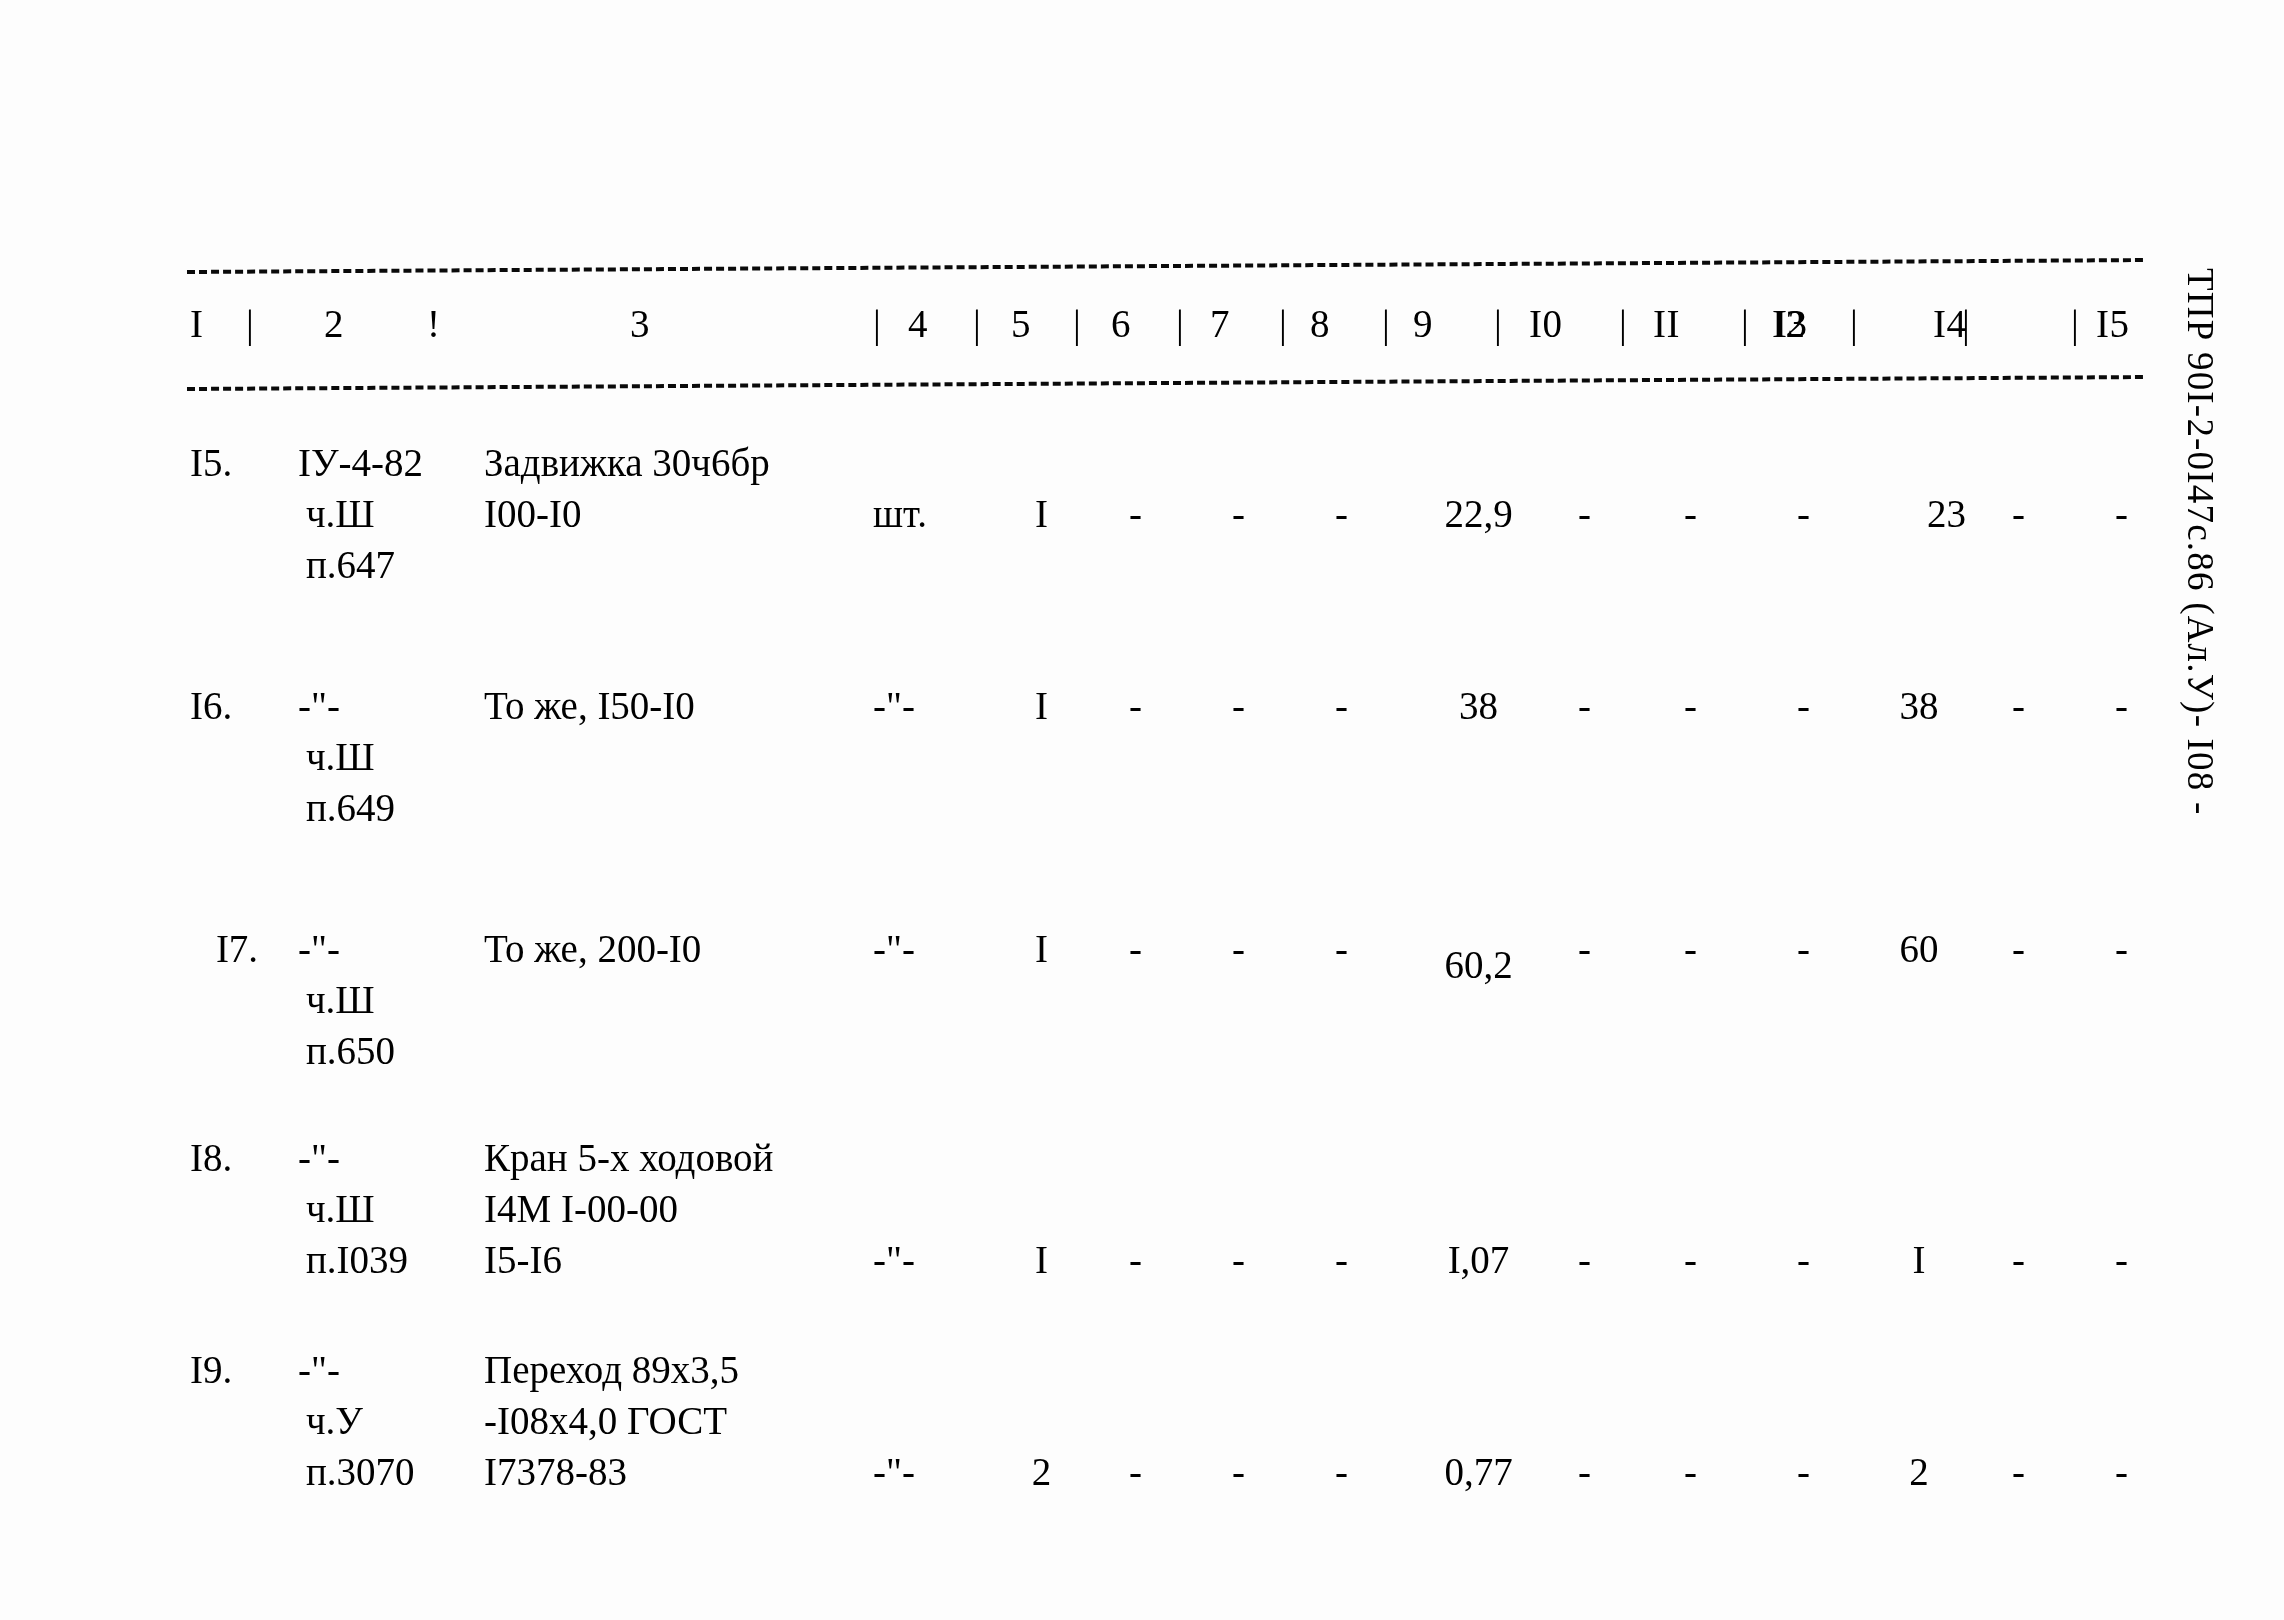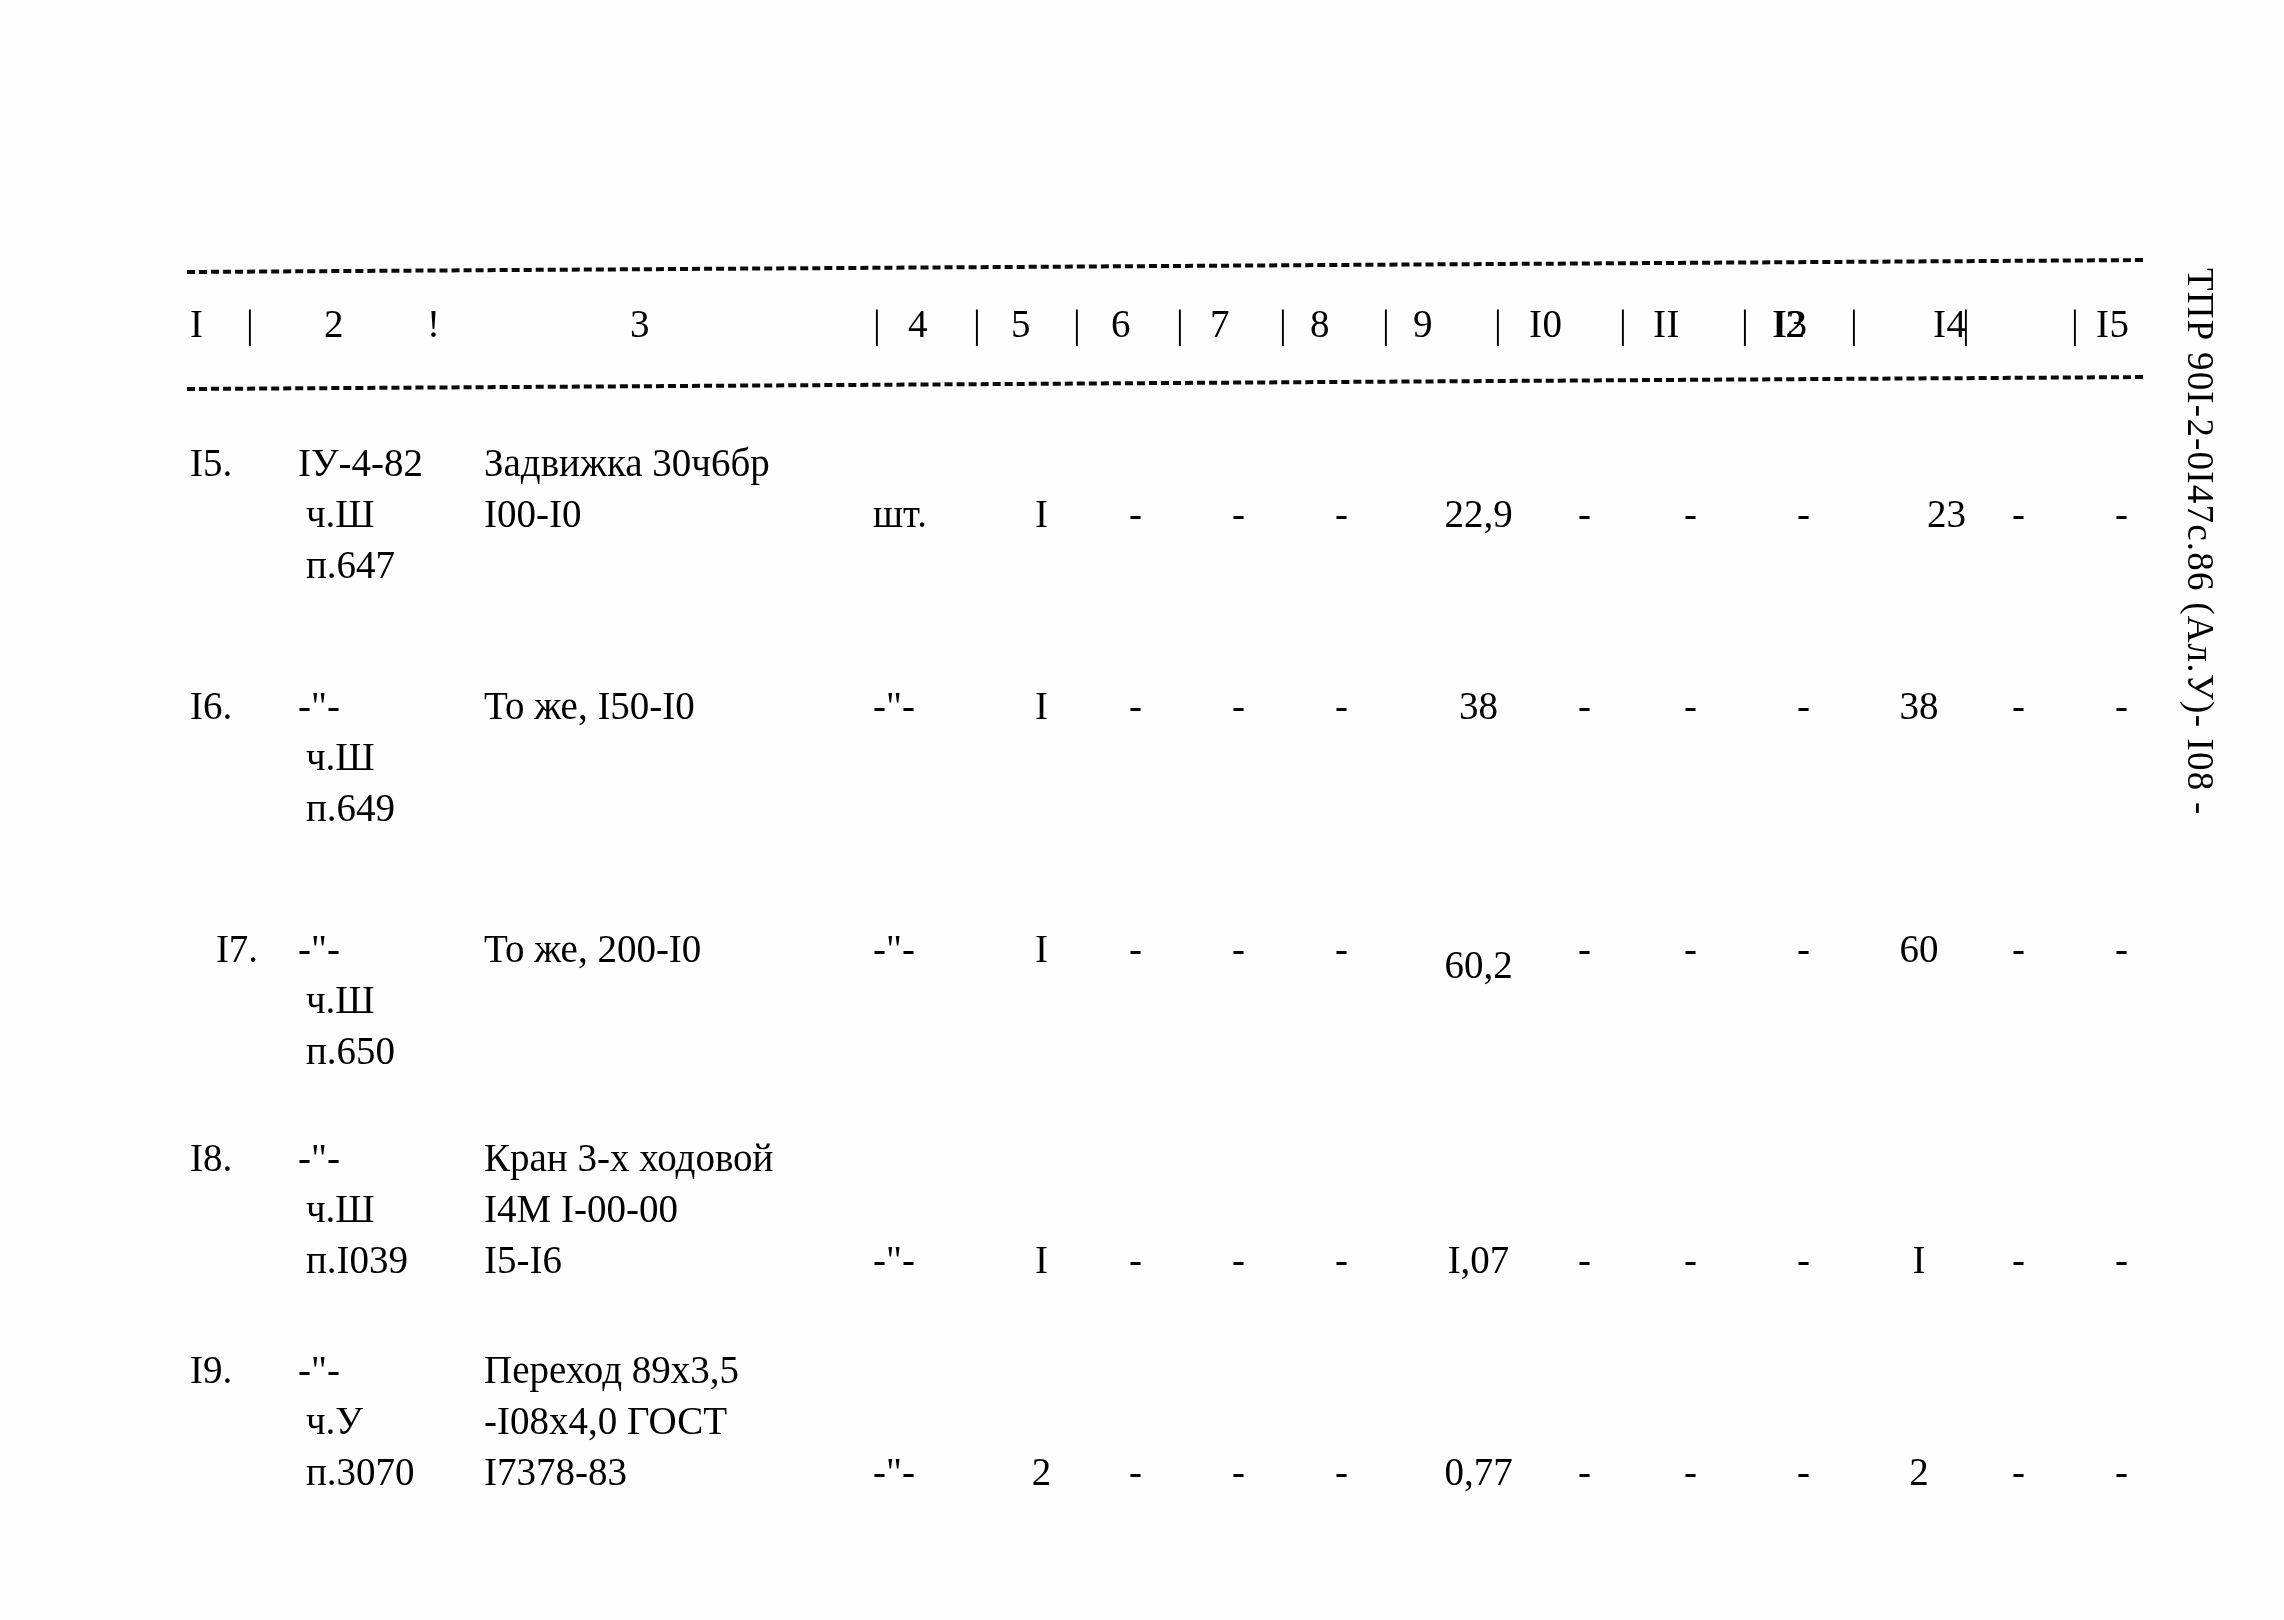--- a/index.html
+++ b/index.html
@@ -179,21 +179,21 @@
         <span class="cell c-val" style="left: 1766px; top: 0px; width: 75px;">-</span>
         <span class="cell c-val" style="left: 1872px; top: 0px; width: 94px;">60</span>
         <span class="cell c-val" style="left: 1981px; top: 0px; width: 75px;">-</span>
         <span class="cell c-val" style="left: 2084px; top: 0px; width: 75px;">-</span>
       </div>
       <div class="row" style="top: 1132px;">
         <span class="cell c-num" style="left: 190px; top: 0px;">I8.</span>
         <span class="cell c-code" style="left: 298px; top: 0px;">-"-</span>
         <span class="cell c-code" style="left: 306px; top: 51px;">ч.Ш</span>
         <span class="cell c-code" style="left: 306px; top: 102px;">п.I039</span>
-        <span class="cell c-name" style="left: 484px; top: 0px; width: 474px;">Кран 3-х ходовой</span>
+        <span class="cell c-name" style="left: 484px; top: 0px; width: 474px;">Кран 5-х ходовой</span>
         <span class="cell c-name" style="left: 484px; top: 51px; width: 474px;">I4М I-00-00</span>
         <span class="cell c-name" style="left: 484px; top: 102px; width: 474px;">I5-I6</span>
         <span class="cell" style="left: 873px; top: 102px; width: 94px; text-align: left;">-"-</span>
         <span class="cell c-val" style="left: 1004px; top: 102px; width: 75px;">I</span>
         <span class="cell c-val" style="left: 1098px; top: 102px; width: 75px;">-</span>
         <span class="cell c-val" style="left: 1201px; top: 102px; width: 75px;">-</span>
         <span class="cell c-val" style="left: 1304px; top: 102px; width: 75px;">-</span>
         <span class="cell c-val" style="left: 1407px; top: 102px; width: 143px;">I,07</span>
         <span class="cell c-val" style="left: 1547px; top: 102px; width: 75px;">-</span>
         <span class="cell c-val" style="left: 1653px; top: 102px; width: 75px;">-</span>

